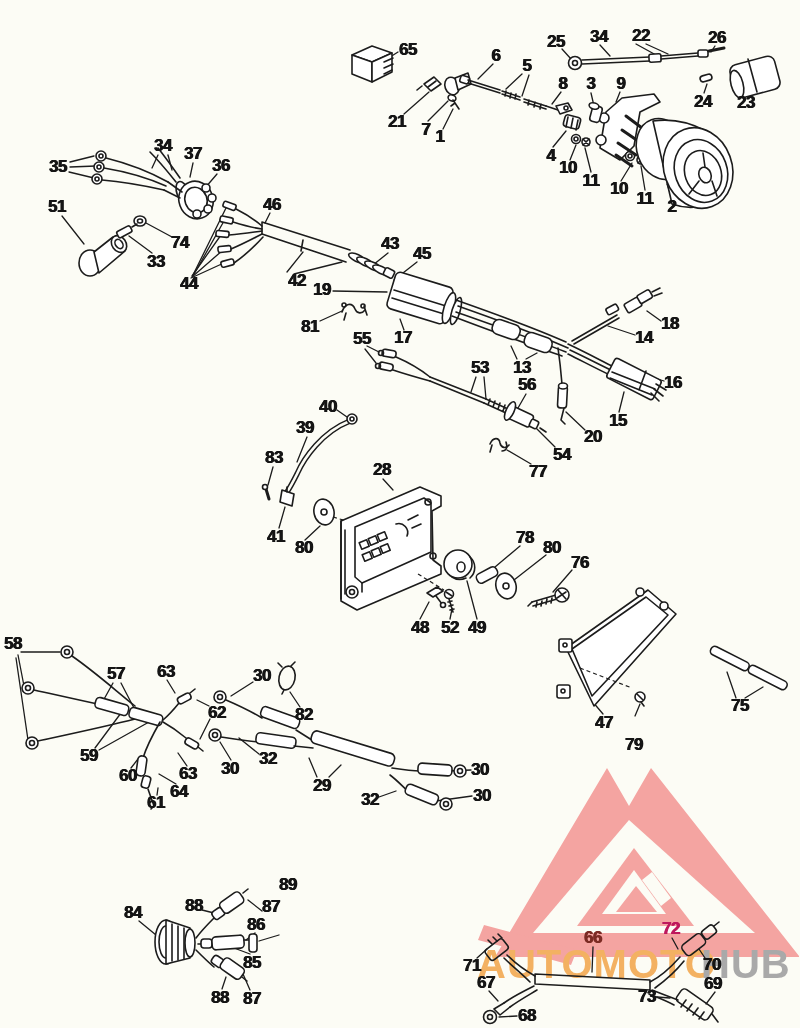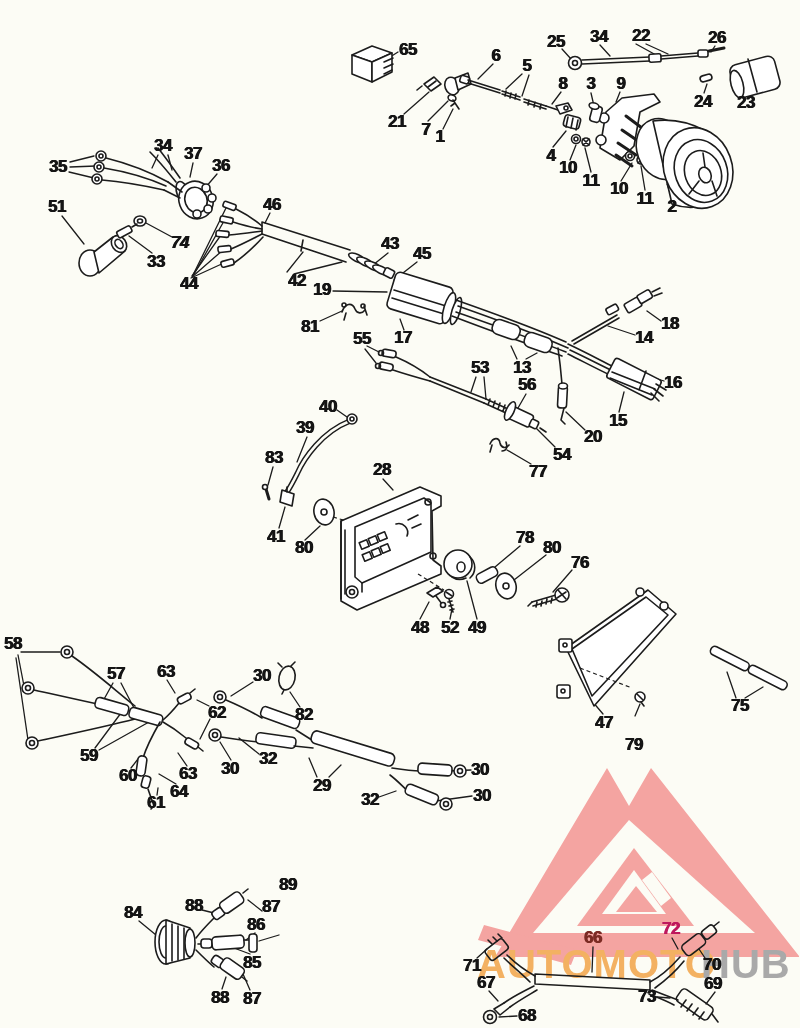--- a/index.html
+++ b/index.html
@@ -557,21 +557,21 @@
       <span class="callout" style="left: 568px; top: 168px;">10</span>
       <span class="callout" style="left: 591px; top: 181px;">11</span>
       <span class="callout" style="left: 619px; top: 189px;">10</span>
       <span class="callout" style="left: 645px; top: 199px;">11</span>
       <span class="callout" style="left: 672px; top: 207px;">2</span>
       <span class="callout" style="left: 58px; top: 167px;">35</span>
       <span class="callout" style="left: 163px; top: 146px;">34</span>
       <span class="callout" style="left: 193px; top: 154px;">37</span>
       <span class="callout" style="left: 221px; top: 166px;">36</span>
       <span class="callout" style="left: 57px; top: 207px;">51</span>
-      <span class="callout" style="left: 180px; top: 243px; font-style: italic;">74</span>
+      <span class="callout" style="left: 180px; top: 243px;">74</span>
       <span class="callout" style="left: 156px; top: 262px;">33</span>
       <span class="callout" style="left: 189px; top: 284px;">44</span>
       <span class="callout" style="left: 272px; top: 205px;">46</span>
       <span class="callout" style="left: 297px; top: 281px;">42</span>
       <span class="callout" style="left: 390px; top: 244px;">43</span>
       <span class="callout" style="left: 422px; top: 254px;">45</span>
       <span class="callout" style="left: 322px; top: 290px;">19</span>
       <span class="callout" style="left: 310px; top: 327px;">81</span>
       <span class="callout" style="left: 403px; top: 338px;">17</span>
       <span class="callout" style="left: 670px; top: 324px;">18</span>

